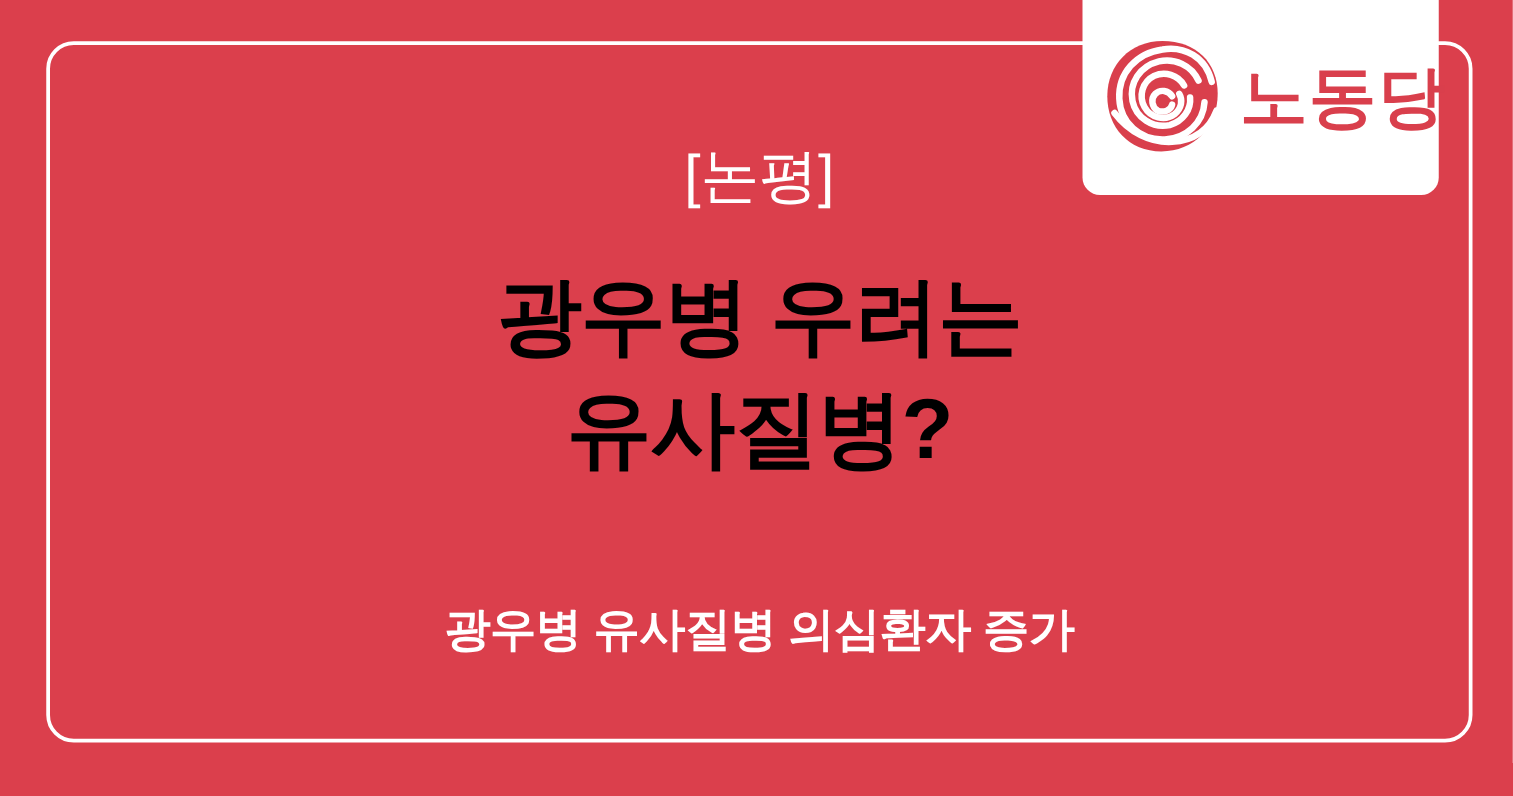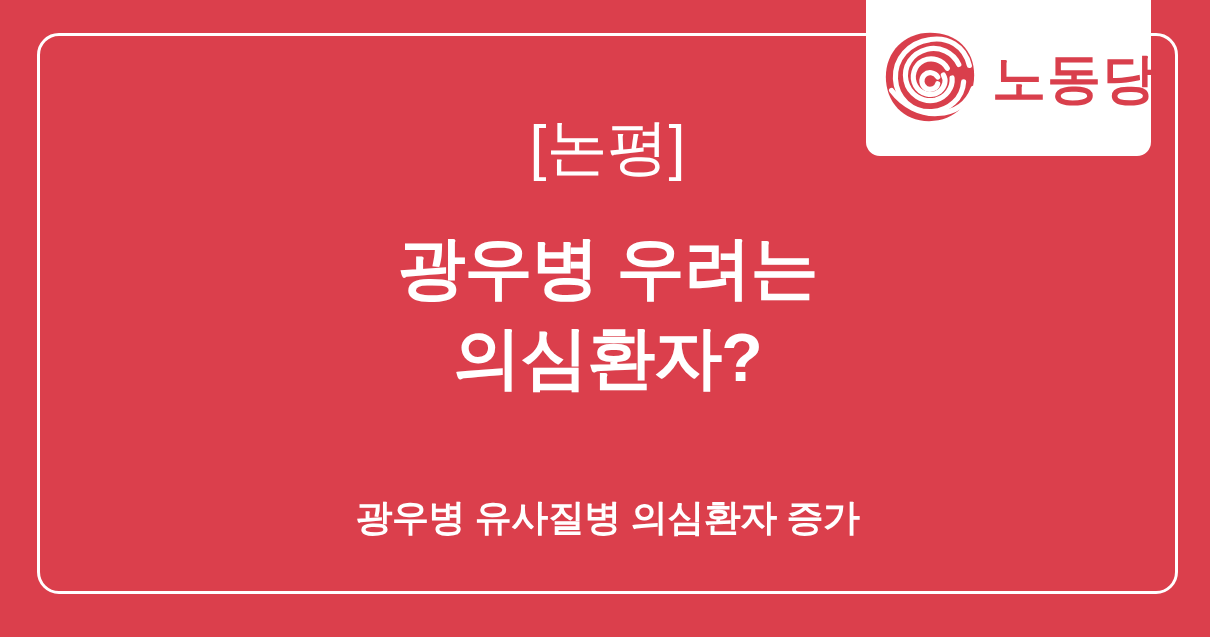--- a/index.html
+++ b/index.html
@@ -80,34 +80,34 @@
     height: 561px;
     display: flex;
     flex-direction: column;
     align-items: center;
     box-sizing: border-box;
     z-index: 2;
   }
 
   .eyebrow {
     margin-top: 84px;
-    font-size: 61px;
+    font-size: 47px;
     font-weight: 400;
     color: #ffffff;
     line-height: 1;
     letter-spacing: 0px;
     white-space: nowrap;
     text-align: left;
   }
 
   .headline {
     margin-top: 44px;
     font-size: 68px;
     font-weight: 700;
-    color: #ffffff;
+    color: #000000;
     line-height: 1.33;
     text-align: center;
     letter-spacing: -1px;
     white-space: nowrap;
   }
 
   .headline-line {
     display: block;
   }
 
@@ -171,20 +171,20 @@
     </svg>
     <div class="logo-wordmark">노동당</div>
   </div>
 
   <div class="content">
 
     <div class="eyebrow">[논평]</div>
 
     <div class="headline">
       <span class="headline-line">광우병 우려는</span>
-      <span class="headline-line">의심환자?</span>
+      <span class="headline-line">유사질병?</span>
     </div>
 
     <div class="subhead">광우병 유사질병 의심환자 증가</div>
 
   </div>
 
 </div>
 
 </body></html>

